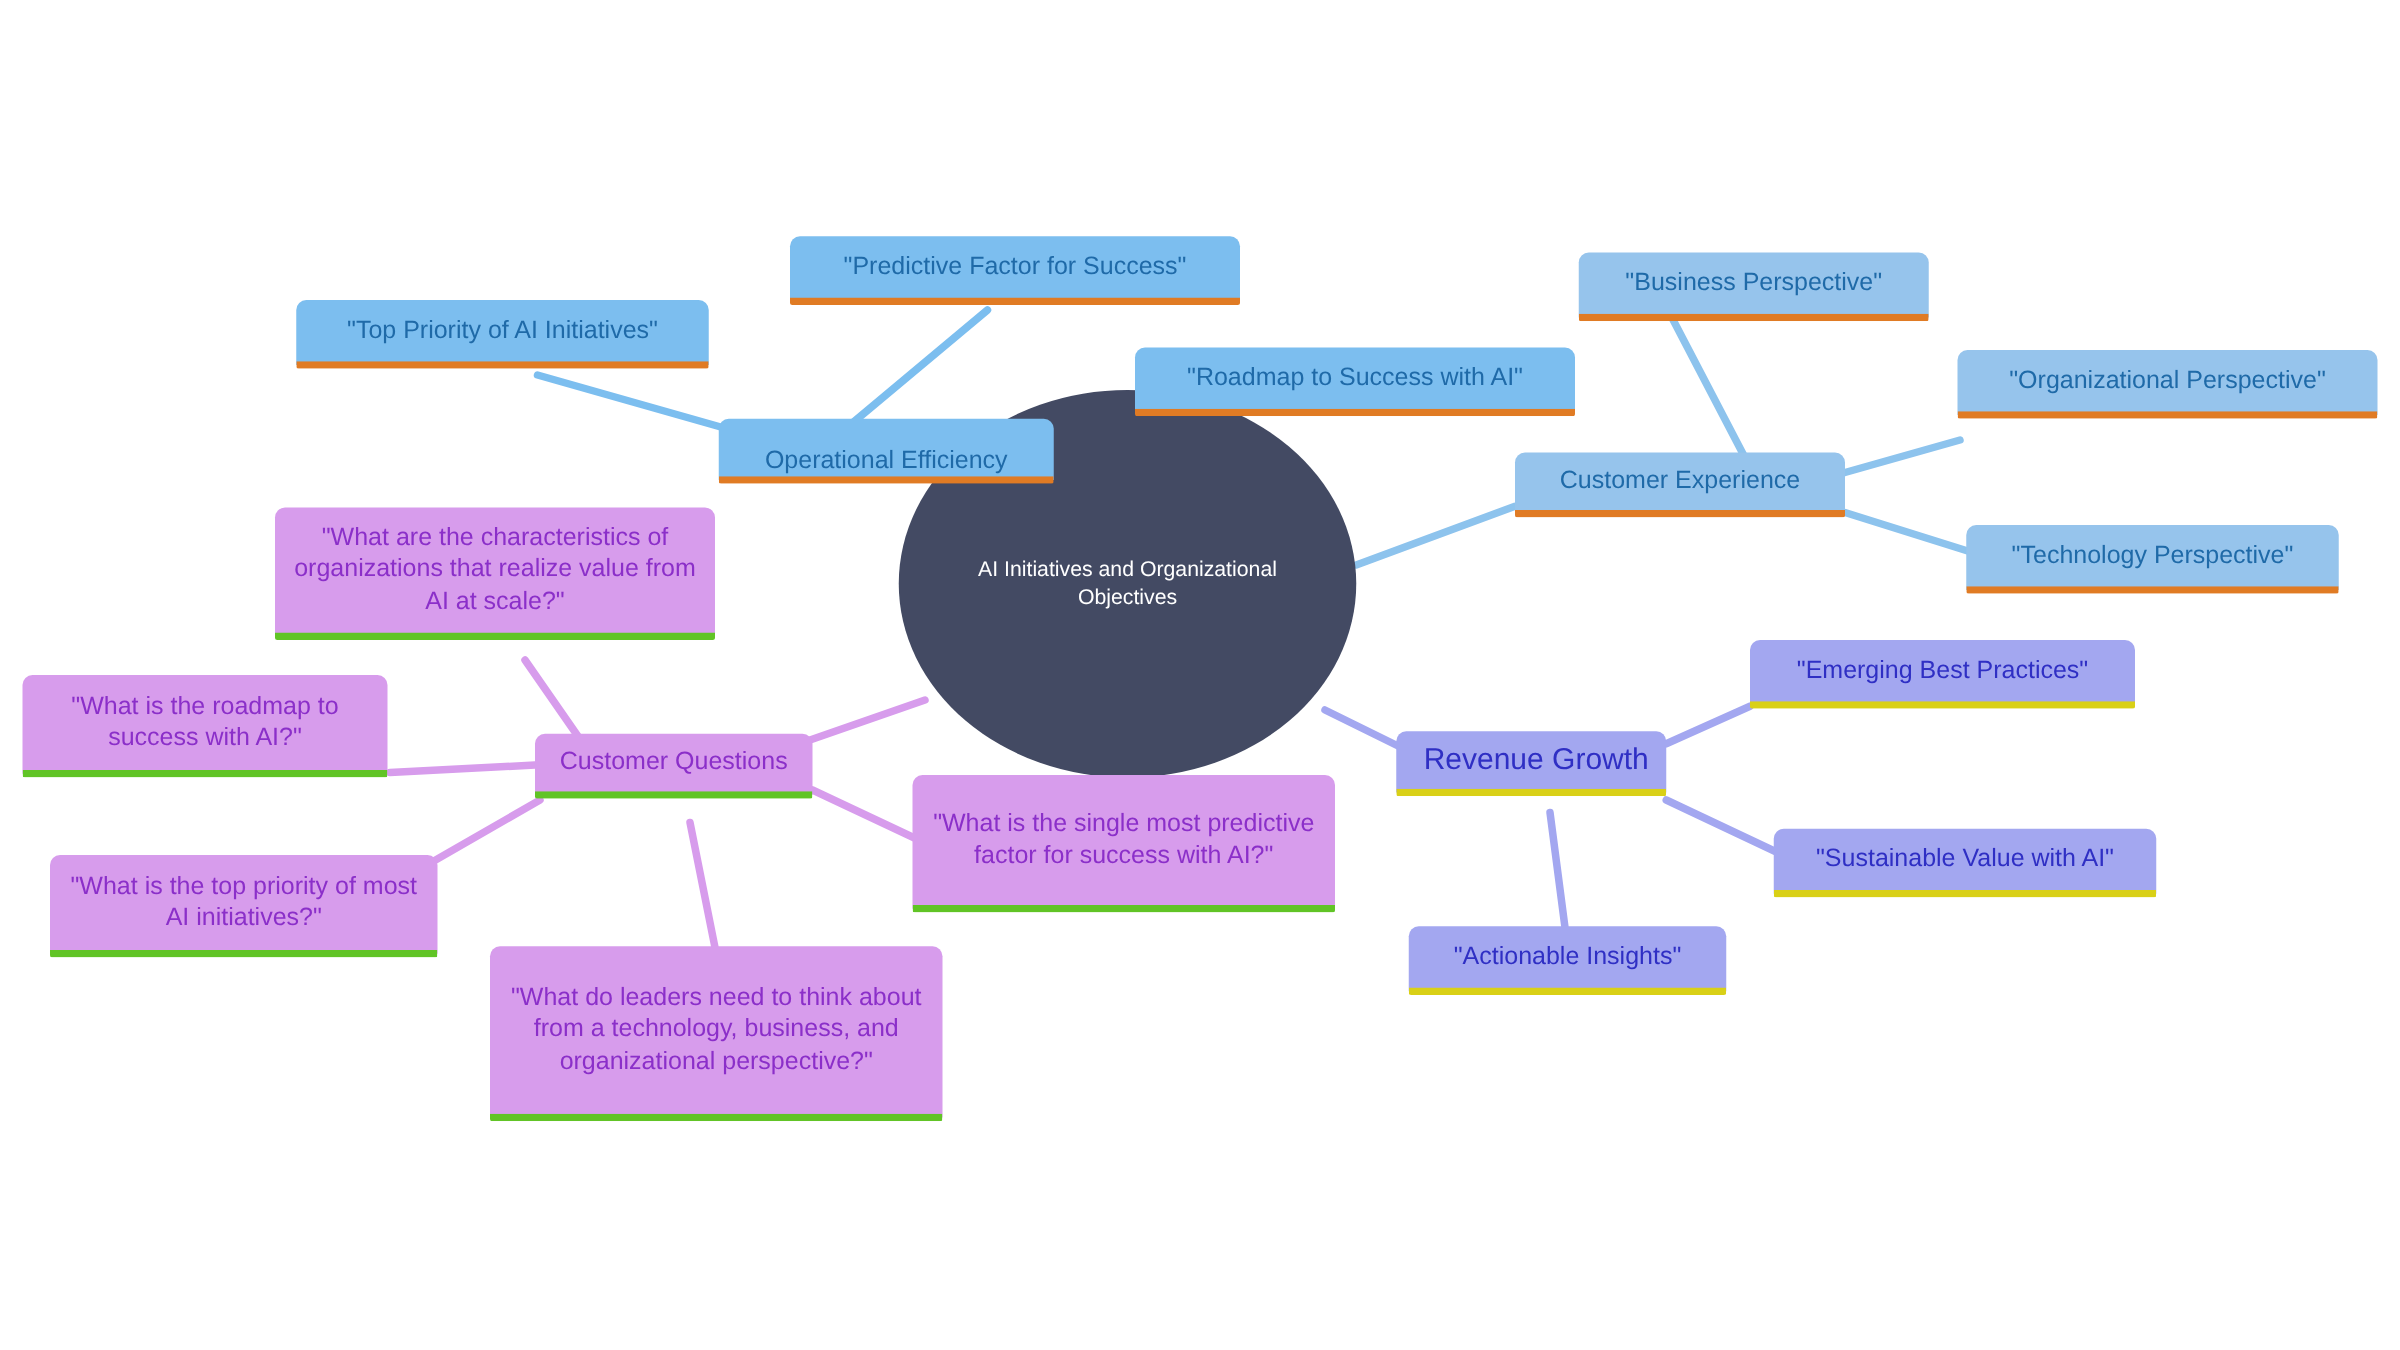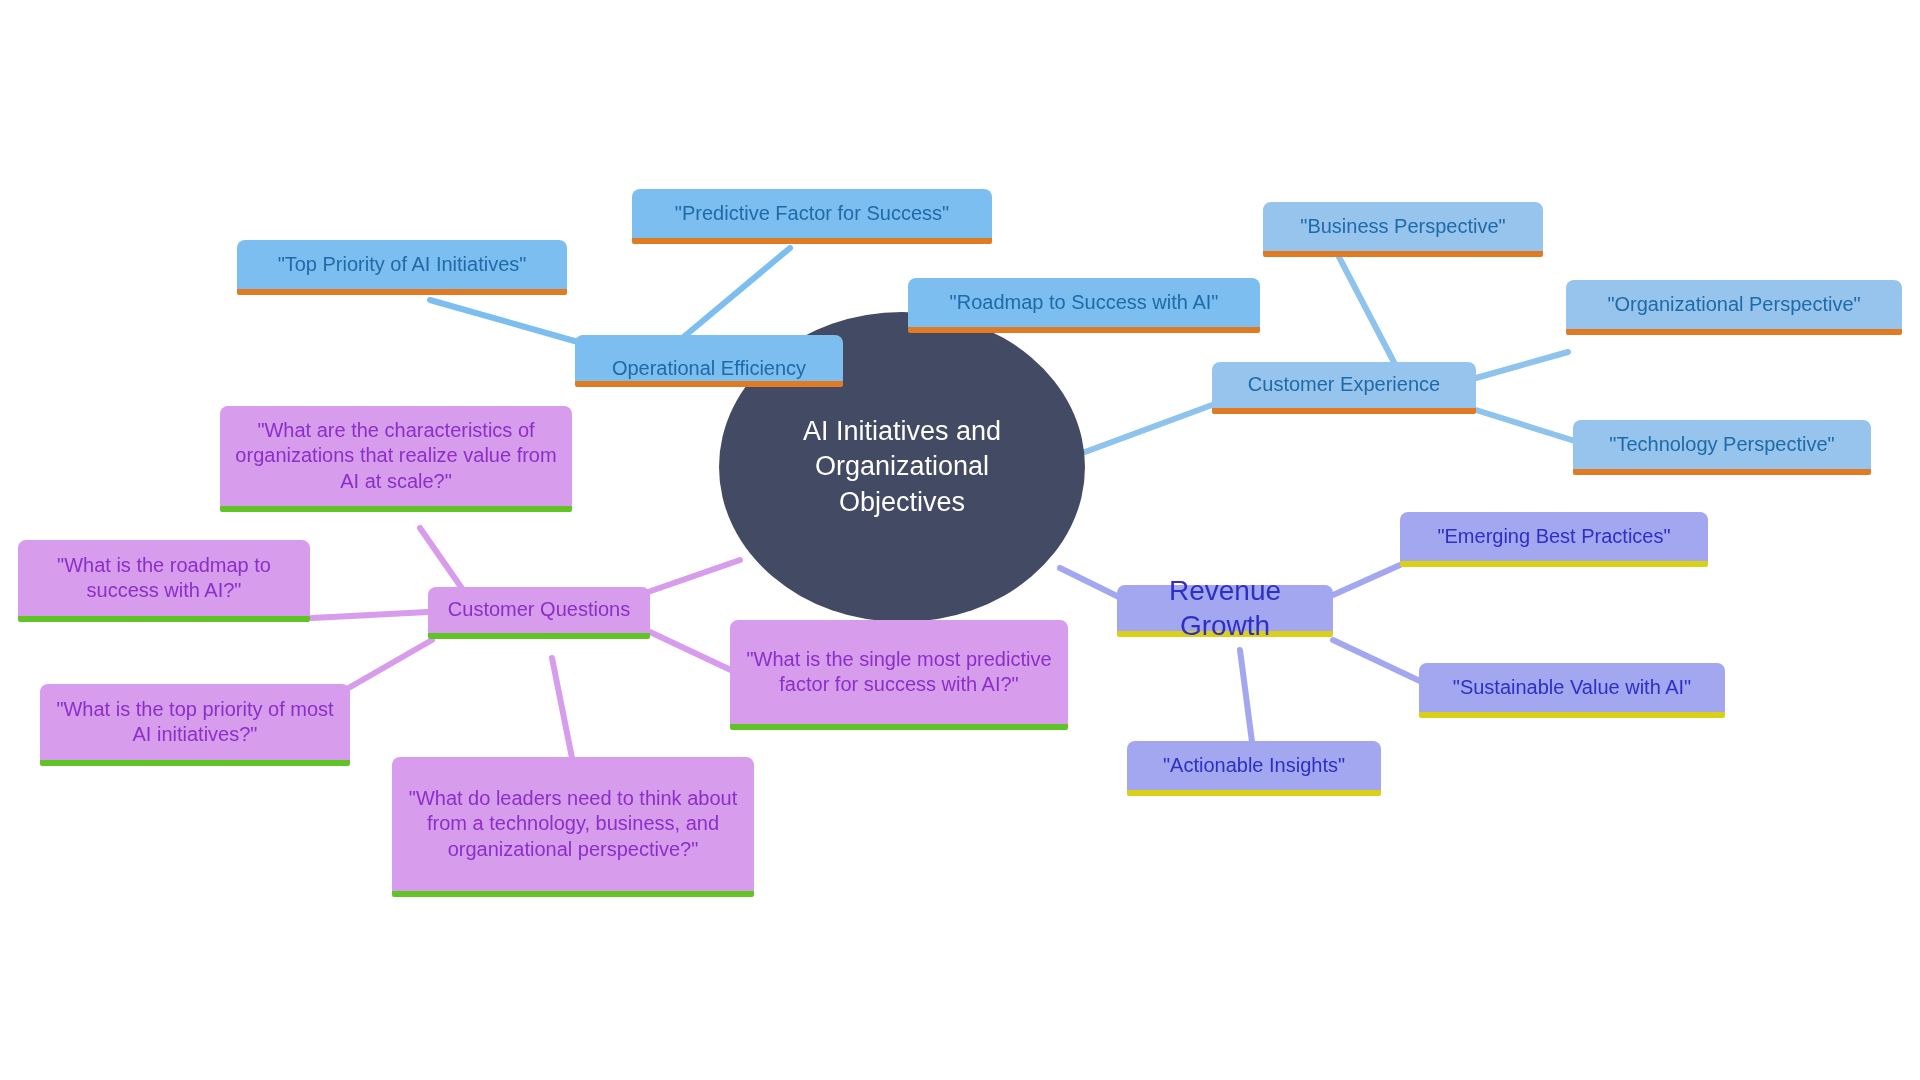--- a/index.html
+++ b/index.html
@@ -120,21 +120,21 @@
 
     <line x1="428" y1="612" x2="312" y2="618" stroke="#d79cec" stroke-width="6" stroke-linecap="round"></line>
 
     <line x1="432" y1="640" x2="345" y2="690" stroke="#d79cec" stroke-width="6" stroke-linecap="round"></line>
 
     <line x1="552" y1="658" x2="572" y2="758" stroke="#d79cec" stroke-width="6" stroke-linecap="round"></line>
 
     <line x1="650" y1="632" x2="735" y2="672" stroke="#d79cec" stroke-width="6" stroke-linecap="round"></line>
   </svg>
 
-  <div class="node node-root" style="left:719px; top:312px; width:366px; height:310px; font-size:27px;">
+  <div class="node node-root" style="left:719px; top:312px; width:366px; height:310px; font-size:17px;">
     <span class="node-label">AI Initiatives and Organizational Objectives</span>
   </div>
 
   <div class="node node-blue" style="left:575px; top:335px; width:268px; height:52px; font-size:20px;align-items:flex-end;">
     <span class="node-label">Operational Efficiency</span>
   </div>
 
   <div class="node node-blue" style="left:237px; top:240px; width:330px; height:55px; font-size:20px;">
     <span class="node-label">"Top Priority of AI Initiatives"</span>
   </div>
@@ -156,21 +156,21 @@
   </div>
 
   <div class="node node-blue sub" style="left:1566px; top:280px; width:336px; height:55px; font-size:20px;">
     <span class="node-label">"Organizational Perspective"</span>
   </div>
 
   <div class="node node-blue sub" style="left:1573px; top:420px; width:298px; height:55px; font-size:20px;">
     <span class="node-label">"Technology Perspective"</span>
   </div>
 
-  <div class="node node-peri" style="left:1117px; top:585px; width:216px; height:52px; font-size:28px;">
+  <div class="node node-peri" style="left:1117px; top:585px; width:216px; height:52px; font-size:24px;text-align:right;">
     <span class="node-label">Revenue Growth</span>
   </div>
 
   <div class="node node-peri" style="left:1400px; top:512px; width:308px; height:55px; font-size:20px;">
     <span class="node-label">"Emerging Best Practices"</span>
   </div>
 
   <div class="node node-peri" style="left:1419px; top:663px; width:306px; height:55px; font-size:20px;">
     <span class="node-label">"Sustainable Value with AI"</span>
   </div>

